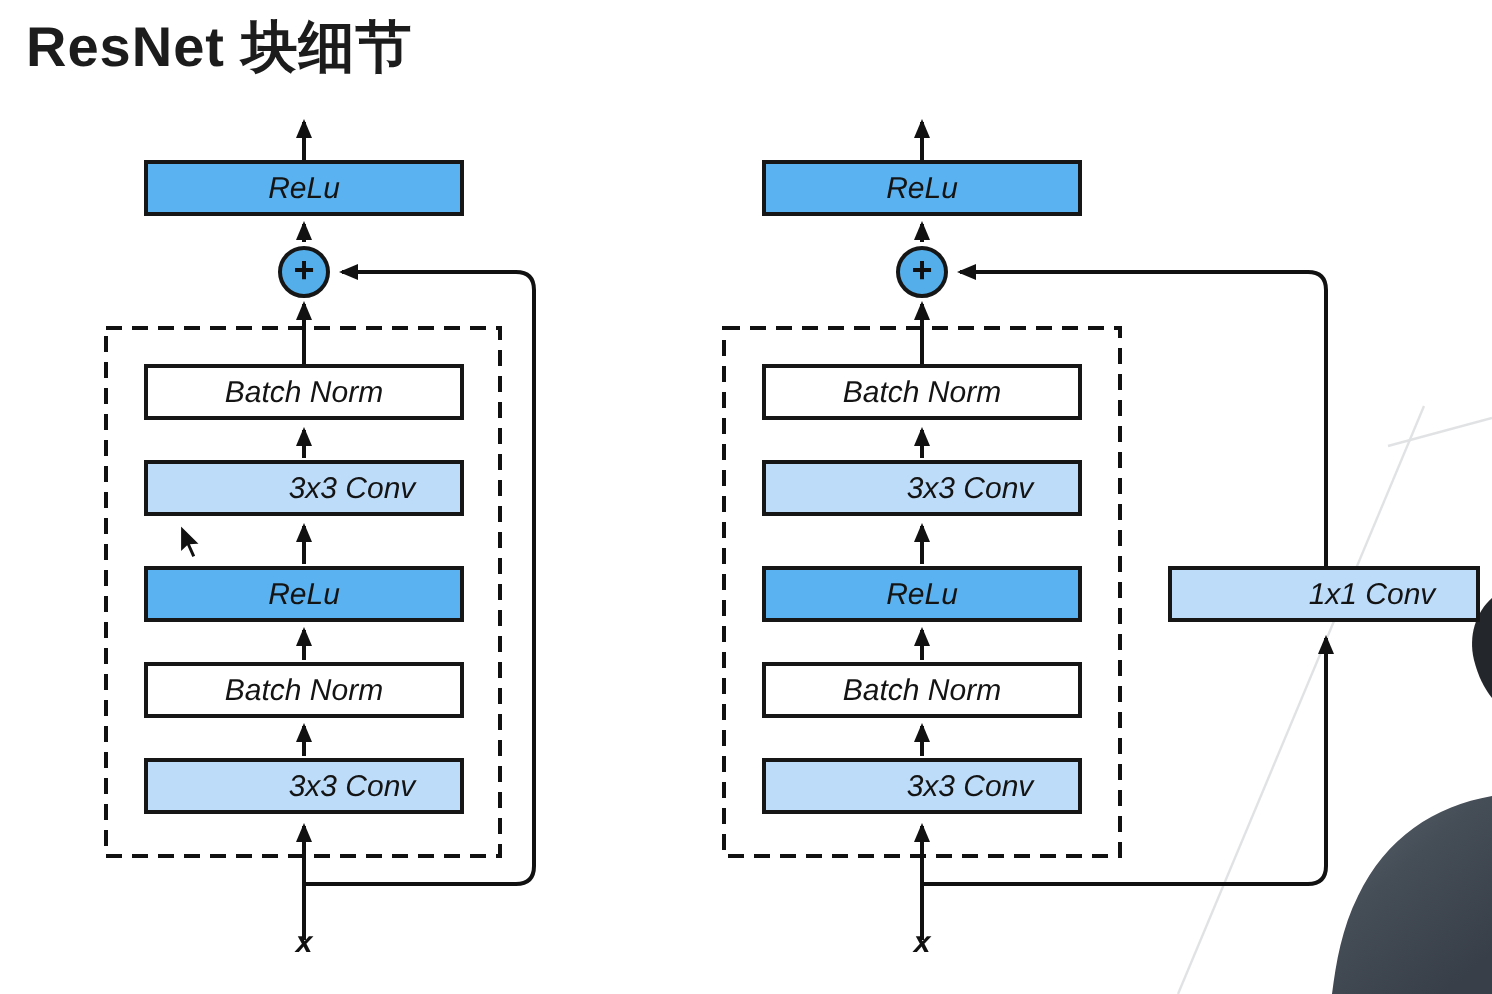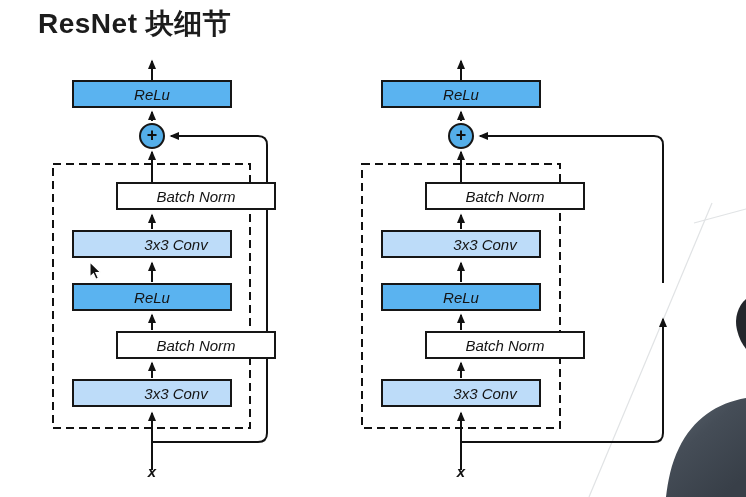--- a/index.html
+++ b/index.html
@@ -10,33 +10,33 @@
     --line:#111111;
     --title-color:#1c1c1c;
     --bg:#ffffff;
   }
   html,body{margin:0;padding:0;}
   body{font-family:"Liberation Sans","DejaVu Sans",sans-serif;background:#fff;}
   .stage{position:relative;width:746px;height:497px;background:var(--bg);overflow:hidden;}
   .title{
     position:absolute;left:13px;top:5px;
     font-size:28px;font-weight:700;color:var(--title-color);
-    letter-spacing:0.5px;white-space:nowrap;z-index:2;margin-left:25px;
+    letter-spacing:0.5px;white-space:nowrap;z-index:2;
   }
   svg.layer{position:absolute;left:0;top:0;z-index:1;}
   svg.toplayer{position:absolute;left:0;top:0;z-index:5;pointer-events:none;}
   .box{
     position:absolute;width:160px;height:28px;box-sizing:border-box;
     border:2px solid var(--box-border);
     display:flex;align-items:center;justify-content:center;
     font-size:15px;color:#141414;z-index:2;background:#fff;font-style:italic;
   }
   .box.medium{background:var(--relu-fill);}
   .box.light{background:var(--conv-fill);padding-left:48px;}
-  .box.white{background:#ffffff;margin-left:44px;}
+  .box.white{background:#ffffff;}
   .plus{
     position:absolute;width:26px;height:26px;box-sizing:border-box;
     border:2px solid var(--box-border);border-radius:50%;
     background:var(--plus-fill);
     display:flex;align-items:center;justify-content:center;
     font-size:18px;font-weight:700;color:#101010;line-height:1;
     z-index:2;padding-bottom:2px;
   }
   .xlabel{
     position:absolute;width:40px;text-align:center;
@@ -114,19 +114,20 @@
 
   <div class="box medium" style="left:381px;top:80px">ReLu</div>
   <div class="plus" style="left:448px;top:123px">
     <span>+</span>
   </div>
   <div class="box white" style="left:381px;top:182px">Batch Norm</div>
   <div class="box light" style="left:381px;top:230px">3x3 Conv</div>
   <div class="box medium" style="left:381px;top:283px">ReLu</div>
   <div class="box white" style="left:381px;top:331px">Batch Norm</div>
   <div class="box light" style="left:381px;top:379px">3x3 Conv</div>
+  <div class="box light" style="left:584px;top:283px;width:156px">1x1 Conv</div>
   <div class="xlabel" style="left:441px;top:463px">x</div>
 
   <svg class="toplayer" width="746" height="497" viewBox="0 0 746 497">
     <path d="M90,262 L90,276.8 L93.4,273.6 L95.9,279.2 L98.3,278.1 L95.8,272.6 L100.5,272.3 Z" fill="#111" stroke="#fff" stroke-width="1.1"></path>
   </svg>
 
 </div>
 
 </body></html>

